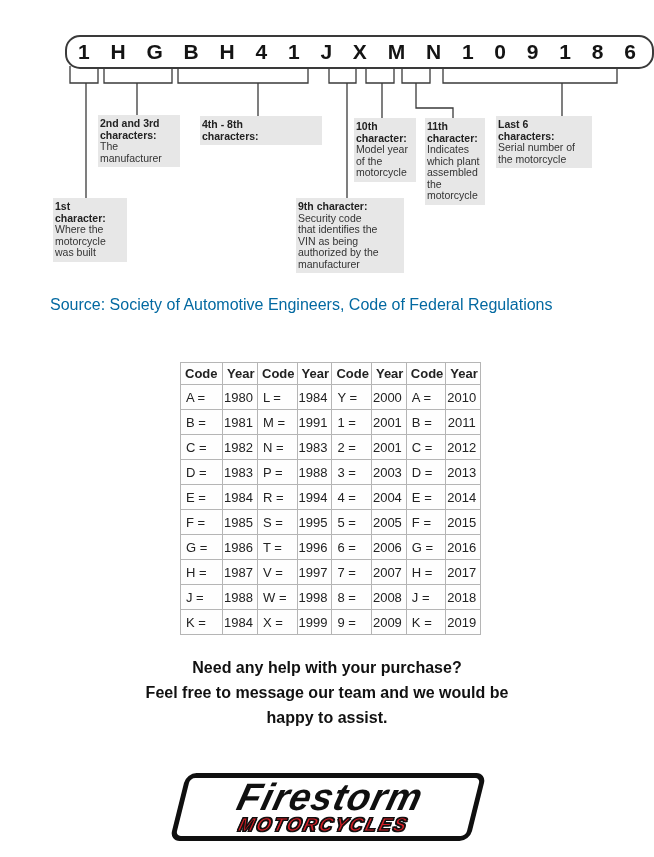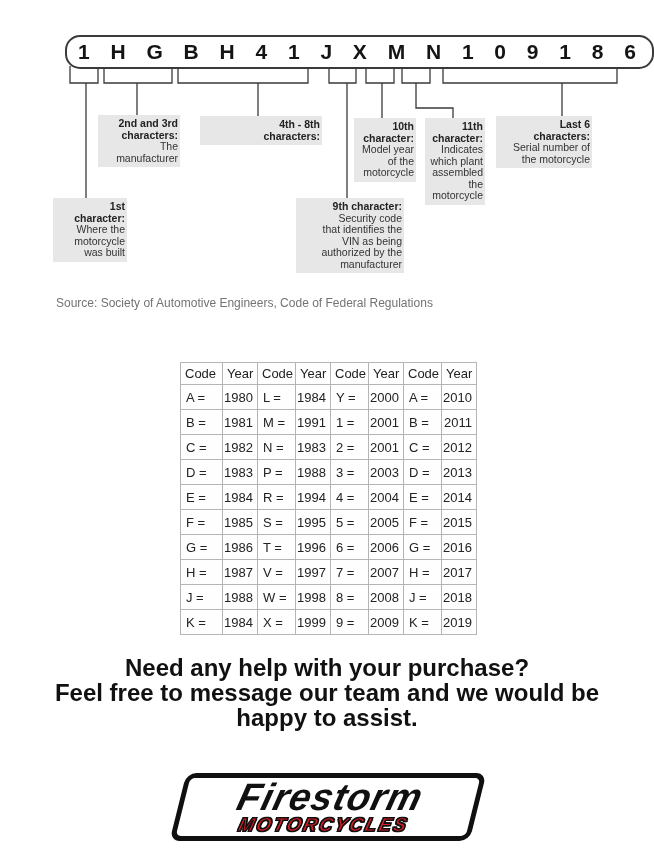--- a/index.html
+++ b/index.html
@@ -5,37 +5,37 @@
   html,body{margin:0;padding:0;background:#fff;}
   #page{position:relative;width:654px;height:857px;background:#fff;overflow:hidden;
         font-family:"Liberation Sans","DejaVu Sans",sans-serif;color:#1a1a1a;}
   
   #lines{position:absolute;left:0;top:0;z-index:0;}
   .vin-box{position:absolute;left:65px;top:35px;width:558px;height:30px;
            border:2px solid #3a3a3a;border-radius:15px;background:#fff;
            display:flex;align-items:center;justify-content:space-between;
            padding:0 16px 0 11px;box-sizing:content-box;z-index:1;}
   .vin-box span{font-weight:bold;font-size:21px;color:#141414;}
-  .vin-label{position:absolute;background:#e7e7e7;padding:3px 2px;text-align:right;
+  .vin-label{position:absolute;background:#e7e7e7;padding:3px 2px;text-align:left;
              font-size:10.5px;line-height:11.5px;color:#333;z-index:1;}
   .lbl-head{display:block;font-weight:bold;color:#222;white-space:pre-line;}
   .lbl-body{display:block;white-space:pre-line;}
-  .source-line{position:absolute;left:56px;top:296px;font-size:12px;color:#737373;z-index:1;}
+  .source-line{position:absolute;left:50px;top:296px;font-size:16px;color:#0369a1;z-index:1;}
   
   .year-table{position:absolute;left:180px;top:362px;border-collapse:collapse;
               table-layout:fixed;z-index:1;}
   .year-table th,.year-table td{border:1px solid #b5b5b5;font-size:13px;color:#222;
               background:#fefefe;overflow:hidden;white-space:nowrap;}
-  .year-table th{font-weight:normal;text-align:left;padding:3px 2px 3px 4px;height:14px;}
+  .year-table th{font-weight:bold;text-align:left;padding:3px 2px 3px 4px;height:14px;}
   .year-table td{height:22px;}
   .year-table td.code-cell{text-align:left;padding-left:5px;}
-  .year-table td.year-cell{text-align:right;padding-right:4px;}
+  .year-table td.year-cell{text-align:center;padding-right:4px;}
   
   .help-text{position:absolute;left:0;top:655px;width:654px;text-align:center;
-             font-size:24px;line-height:25px;font-weight:bold;color:#111;
+             font-size:16px;line-height:25px;font-weight:bold;color:#111;
              white-space:pre-line;z-index:1;}
   
   .logo-wrap{position:absolute;left:178px;top:773px;width:300px;height:68px;
              transform:skewX(-14deg);z-index:1;}
   .logo-box{border:5px solid #101010;border-radius:10px;background:#fff;height:100%;
             box-sizing:border-box;display:flex;flex-direction:column;
             align-items:center;justify-content:center;}
   .logo-main{font-style:italic;font-weight:bold;font-size:38px;line-height:0.92;
              color:#101010;letter-spacing:1px;}
   .logo-sub{font-style:italic;font-weight:bold;font-size:19px;line-height:1;

